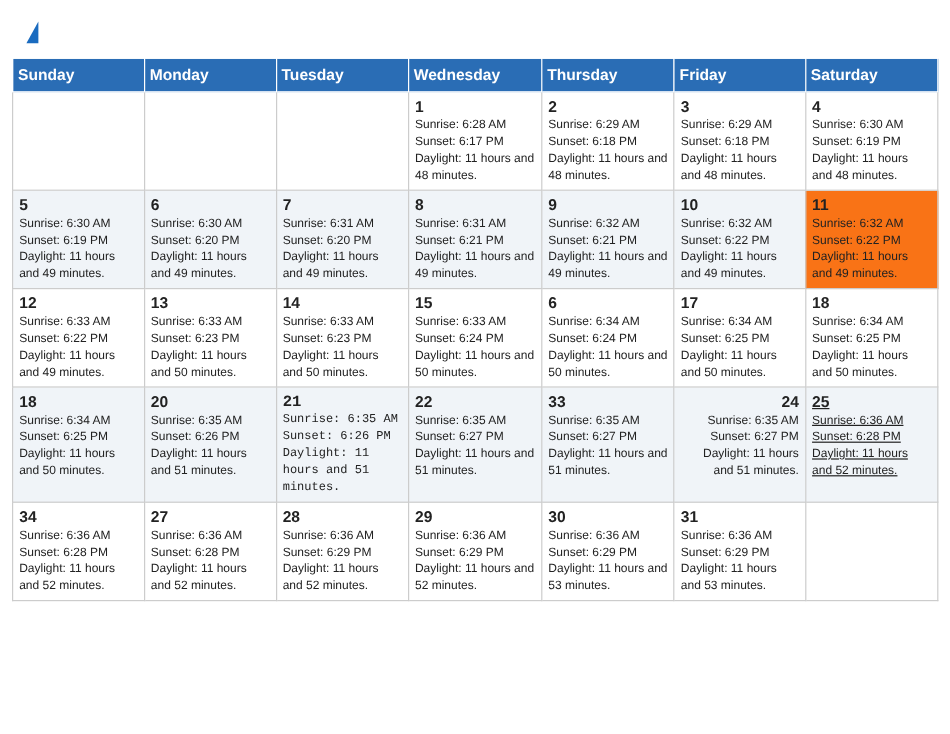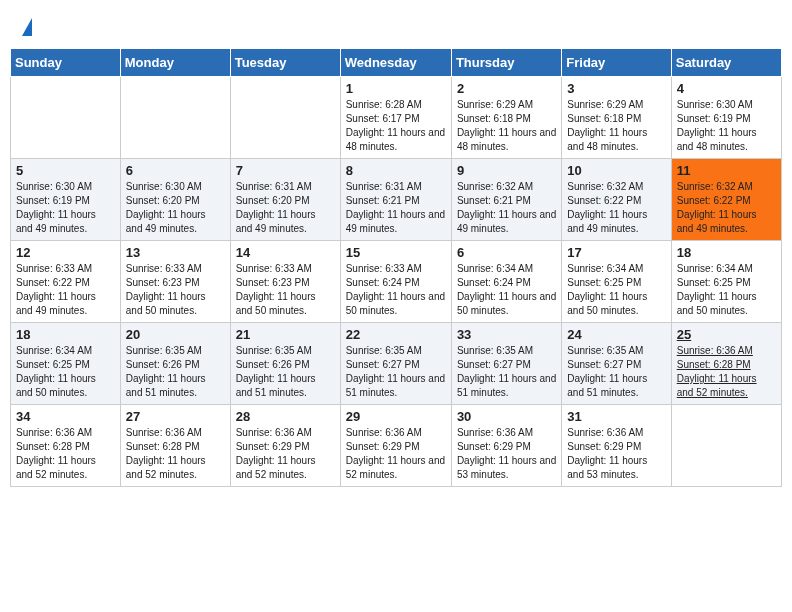--- a/index.html
+++ b/index.html
@@ -212,33 +212,33 @@
       </tr>
       <tr>
         <td style="background: rgb(240, 244, 248);">
           <span class="day-num">18</span>
           <div class="cell-content">Sunrise: 6:34 AM<br>Sunset: 6:25 PM<br>Daylight: 11 hours and 50 minutes.</div>
         </td>
         <td style="background: rgb(240, 244, 248); margin-top: 48px;">
           <span class="day-num">20</span>
           <div class="cell-content">Sunrise: 6:35 AM<br>Sunset: 6:26 PM<br>Daylight: 11 hours and 51 minutes.</div>
         </td>
-        <td style="background: rgb(240, 244, 248);">
+        <td style="background: rgb(240, 244, 248); font-family: Liberation Mono, monospace;">
           <span class="day-num">21</span>
           <div class="cell-content">Sunrise: 6:35 AM<br>Sunset: 6:26 PM<br>Daylight: 11 hours and 51 minutes.</div>
         </td>
         <td style="background: rgb(240, 244, 248); margin-top: 32px;">
           <span class="day-num">22</span>
           <div class="cell-content">Sunrise: 6:35 AM<br>Sunset: 6:27 PM<br>Daylight: 11 hours and 51 minutes.</div>
         </td>
         <td style="background: rgb(240, 244, 248);">
           <span class="day-num">33</span>
           <div class="cell-content">Sunrise: 6:35 AM<br>Sunset: 6:27 PM<br>Daylight: 11 hours and 51 minutes.</div>
         </td>
-        <td style="background: rgb(240, 244, 248);">
+        <td style="background: rgb(240, 244, 248); text-align: right;">
           <span class="day-num">24</span>
           <div class="cell-content">Sunrise: 6:35 AM<br>Sunset: 6:27 PM<br>Daylight: 11 hours and 51 minutes.</div>
         </td>
         <td style="background: rgb(240, 244, 248); text-decoration: underline;">
           <span class="day-num">25</span>
           <div class="cell-content">Sunrise: 6:36 AM<br>Sunset: 6:28 PM<br>Daylight: 11 hours and 52 minutes.</div>
         </td>
       </tr>
       <tr>
         <td>

